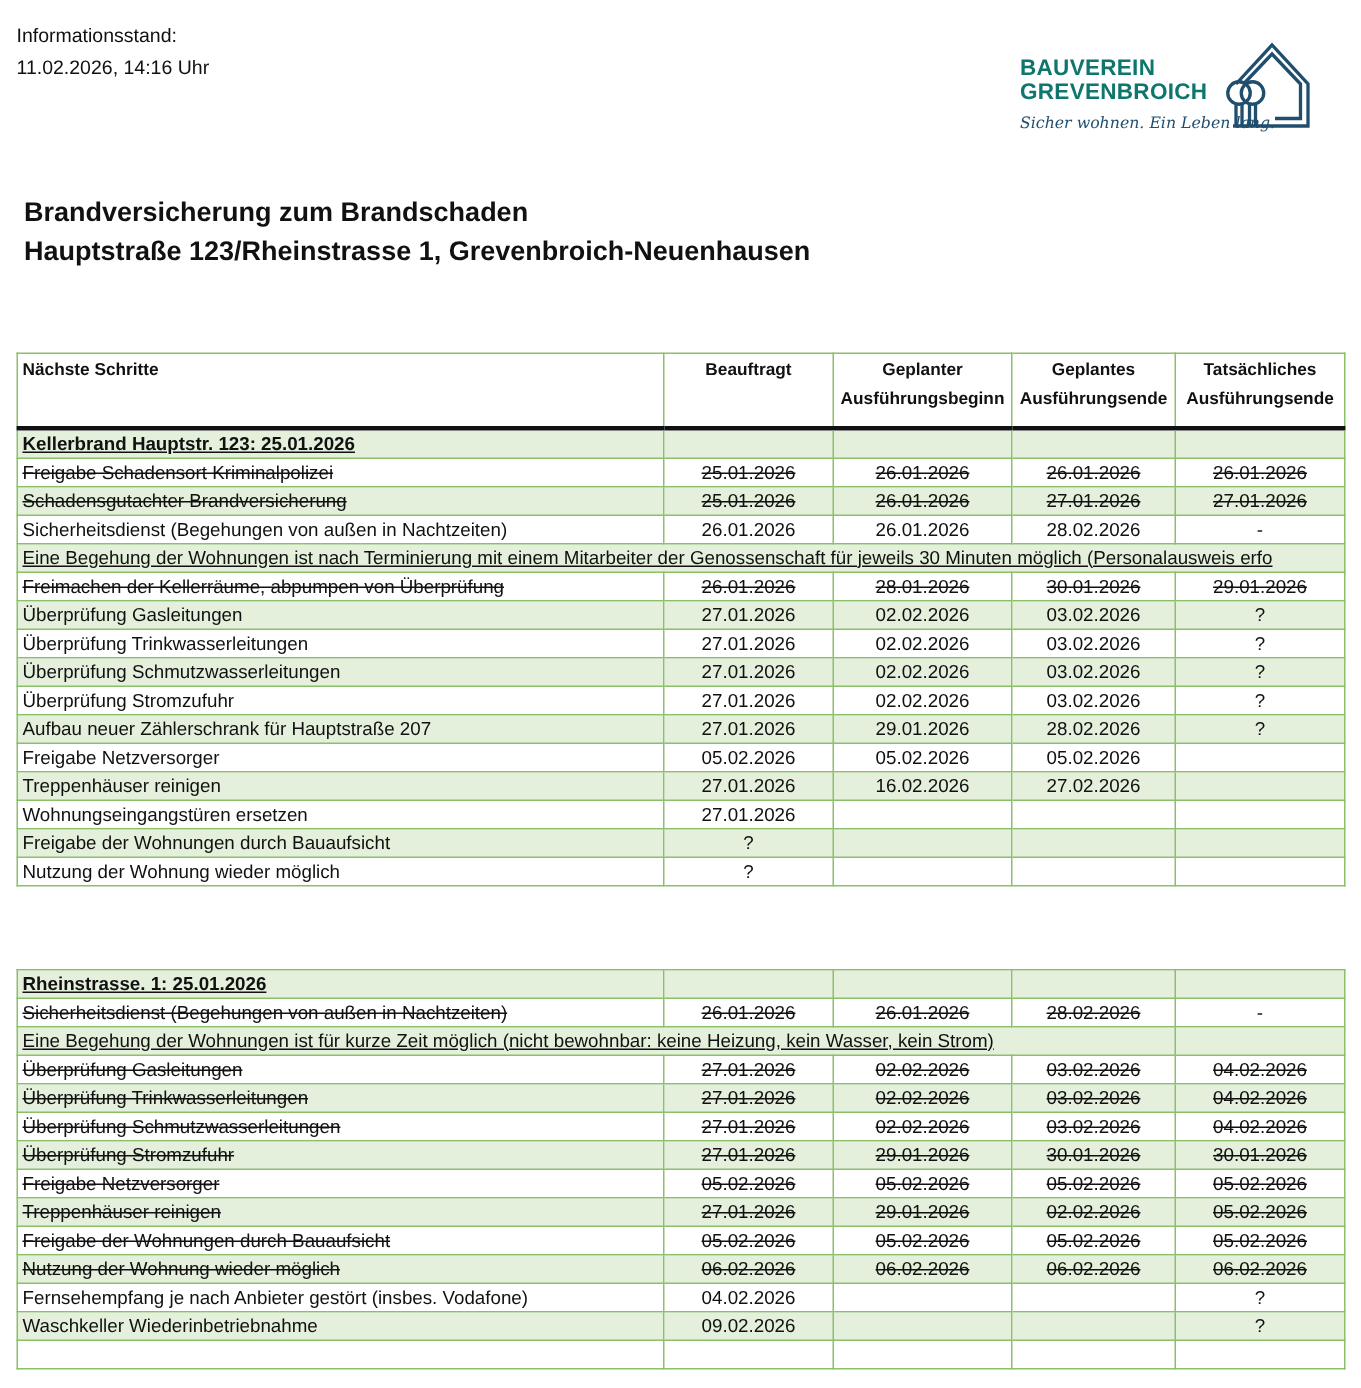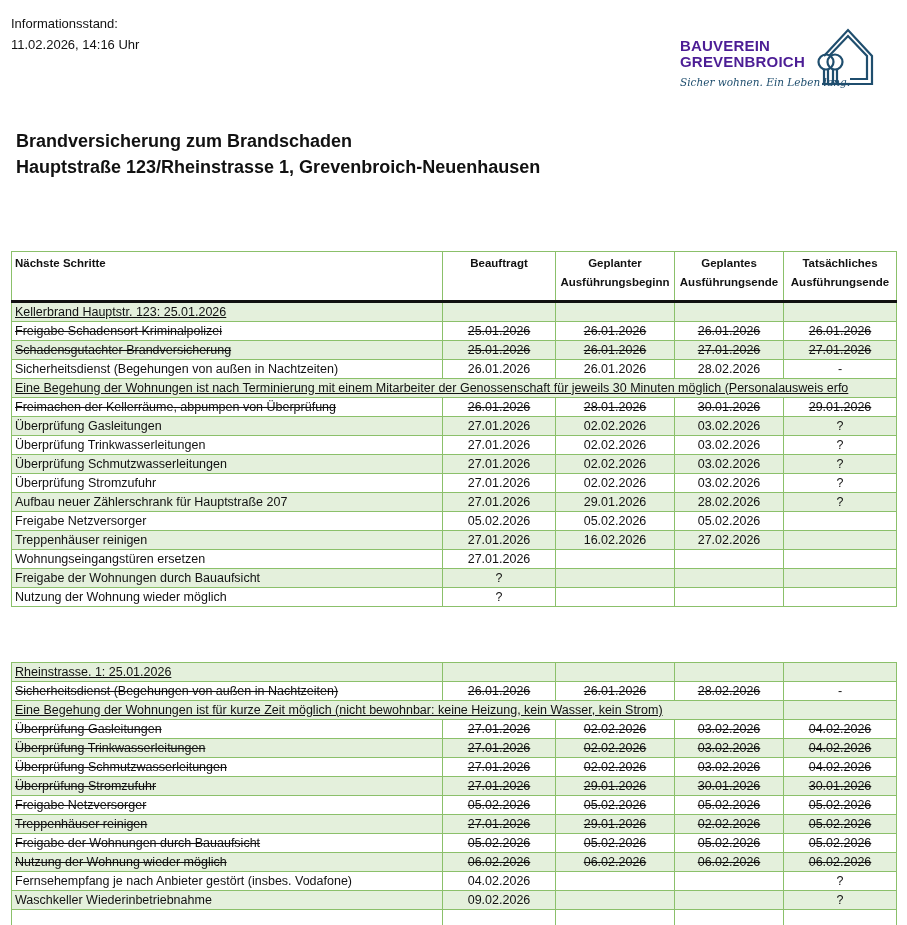--- a/index.html
+++ b/index.html
@@ -1,36 +1,36 @@
 <!DOCTYPE html>
 <html><head>
 <meta charset="utf-8">
 <style>
   html, body { margin: 0; padding: 0; background: #ffffff; }
   body { width: 907px; height: 925px; position: relative; overflow: hidden;
          font-family: "Liberation Sans", sans-serif; color: #111; }
   .info { position: absolute; left: 11px; top: 13px; font-size: 13px; line-height: 21px; }
   .logo { position: absolute; left: 680px; top: 28px; width: 200px; height: 66px; }
-  .logo-text { position: absolute; left: 0; top: 10px; color: #4c1d95; font-weight: bold;
+  .logo-text { position: absolute; left: 0; top: 10px; color: #0f766e; font-weight: bold;
                font-size: 15px; line-height: 16px; letter-spacing: 0.2px; }
   .logo-slogan { position: absolute; left: 0; top: 48px; color: #1f4e6e; font-size: 10.5px;
                  font-style: italic; font-family: "DejaVu Serif", serif; white-space: nowrap; }
   .logo-svg { position: absolute; left: 132px; top: -2px; }
   .title { position: absolute; left: 16px; top: 128px; font-size: 18px; font-weight: bold; line-height: 26px; }
   table.sched { position: absolute; left: 11px; border-collapse: collapse; table-layout: fixed;
-                width: 885px; font-size: 12.5px; margin-top: 16px; }
+                width: 885px; font-size: 12.5px; }
   table.sched td { border: 1.5px solid #8bc06a; height: 18px; padding: 0 3px; white-space: nowrap;
                    overflow: hidden; line-height: 17px; }
   table.sched td.c { text-align: center; }
   table.sched tr.g td { background: #e4f0dc; }
   table.sched tr.w td { background: #ffffff; }
   table.sched tr.head td { background: #fff; height: 46px; vertical-align: top; font-weight: bold;
                            font-size: 11.5px; line-height: 19px; padding-top: 2px; }
   table.sched tr.head td { border-bottom: 3px solid #111; }
-  .sec { font-weight: normal; text-decoration: underline; }
+  .sec { font-weight: bold; text-decoration: underline; }
   .done { text-decoration: line-through; }
   td.span { overflow: visible !important; text-decoration: underline; }
   col.c0 { width: 431px; } col.c1 { width: 113px; } col.c2 { width: 119px; } col.c3 { width: 109px; } col.c4 { width: 113px; }
 </style>
 </head>
 <body>
 
 <div class="info">
   <div>Informationsstand:</div>
   <div>11.02.2026, 14:16 Uhr</div>

